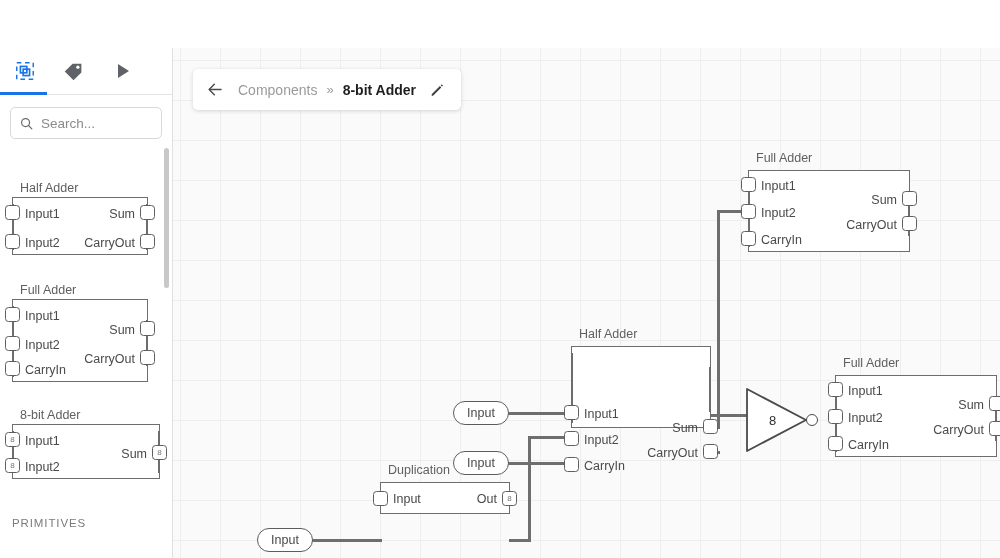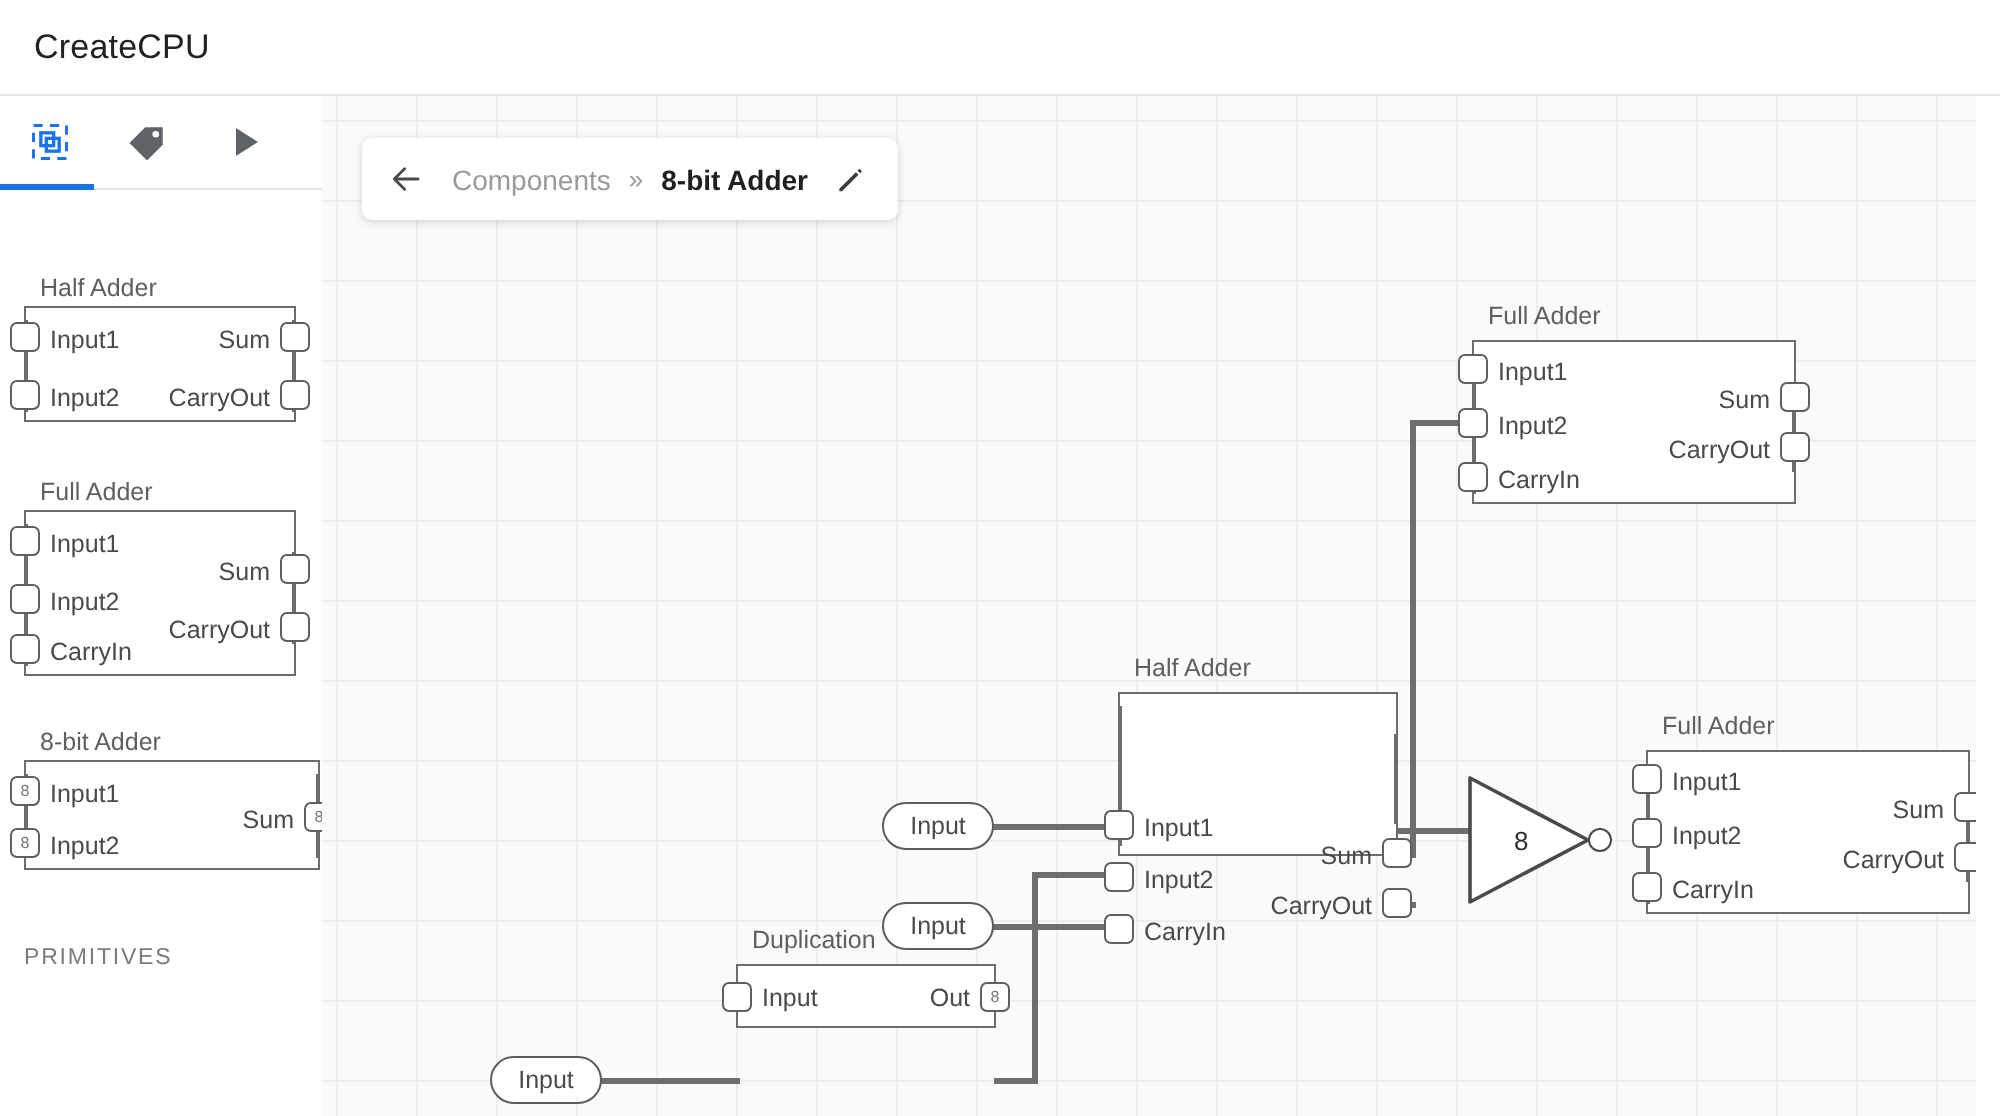--- a/index.html
+++ b/index.html
@@ -84,21 +84,21 @@
     position: absolute; background: #6d6d6d; width: 2px;
   }
 
   .scrollbar {
     position: absolute; left: 164px; top: 8px; width: 5px; height: 140px;
     background: #c8c8c8; border-radius: 3px;
   }
 
   
   .canvas {
-    position: absolute; left: 161px; top: 48px; width: 827px; height: 510px;
+    position: absolute; left: 173px; top: 48px; width: 827px; height: 510px;
     background-color: #fafafa;
     background-image:
       linear-gradient(to right, #eeeeee 1px, transparent 1px),
       linear-gradient(to bottom, #eeeeee 1px, transparent 1px);
     background-size: 40px 40px;
     background-position: 7px 12px;
     overflow: hidden;
   }
 
   .breadcrumb {
@@ -138,23 +138,20 @@
   .not-bubble {
     position: absolute; width: 12px; height: 12px; border-radius: 50%;
     border: 1.6px solid #4a4a4a; background: #fff;
   }
 </style>
 </head>
 <body>
 
 <div id="app">
 
-  <div class="titlebar">
-    <div class="app-title">CreateCPU</div>
-  </div>
 
   <div class="sidebar">
 
     <div class="tabs">
       <div class="tab">
         <svg width="22" height="22" viewBox="0 0 24 24">
           <rect x="3" y="3" width="18" height="18" fill="none" stroke="#1a73e8" stroke-width="1.6" stroke-dasharray="5 4"></rect>
           <rect x="7" y="7" width="7" height="7" fill="none" stroke="#1a73e8" stroke-width="1.8"></rect>
           <rect x="10" y="10" width="7" height="7" fill="none" stroke="#1a73e8" stroke-width="1.8"></rect>
         </svg>
@@ -166,20 +163,29 @@
           <circle cx="17" cy="7" r="1.9" fill="#ffffff"></circle>
         </svg>
       </div>
       <div class="tab">
         <svg width="16" height="16" viewBox="0 0 16 16">
           <path d="M3 1 L14 8 L3 15 Z" fill="#5f6368"></path>
         </svg>
       </div>
     </div>
 
+    <div class="search-wrap">
+      <div class="search-box">
+        <svg width="15" height="15" viewBox="0 0 24 24">
+          <circle cx="10.5" cy="10.5" r="6.4" fill="none" stroke="#6b6b6b" stroke-width="1.9"></circle>
+          <line x1="15.2" y1="15.2" x2="20.5" y2="20.5" stroke="#6b6b6b" stroke-width="1.9" stroke-linecap="round"></line>
+        </svg>
+        <input class="search-input" value="" placeholder="Search..." style="">
+      </div>
+    </div>
 
 
     <div class="palette">
 
       <div class="pal-item" style="left:12px; top:42px;">
         <div class="pal-title">Half Adder</div>
         <div class="cbox" style="width:136px; height:58px;">
           <div class="pstub" style="left:-1px; top:6px; height:46px;"></div>
           <div class="pstub" style="right:-1px; top:6px; height:46px;"></div>
           <div class="port l" style="top:7px;"></div>

